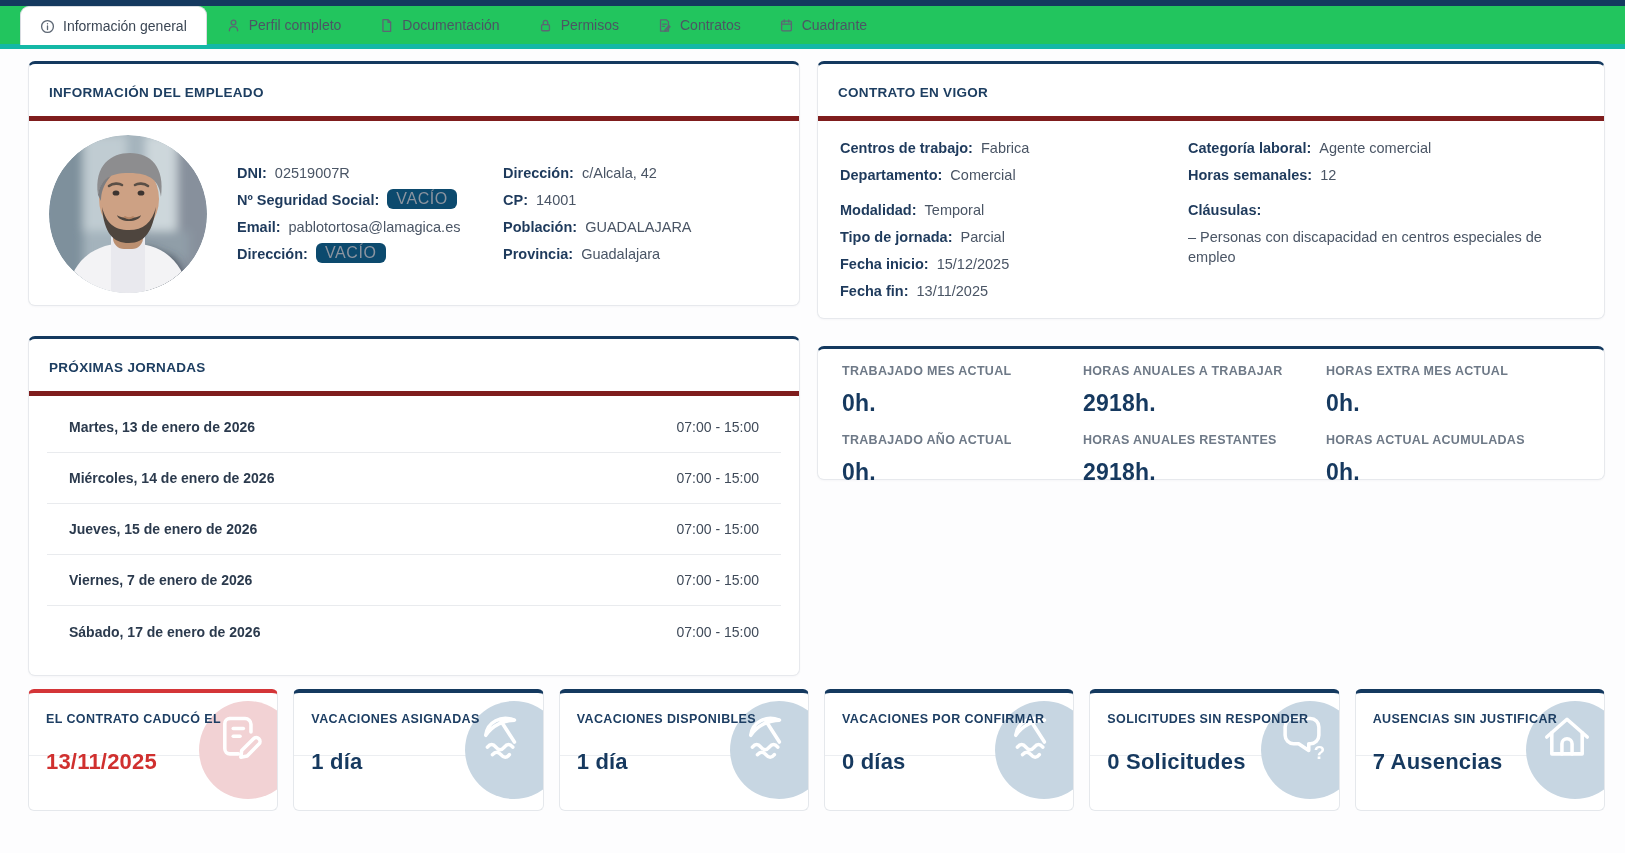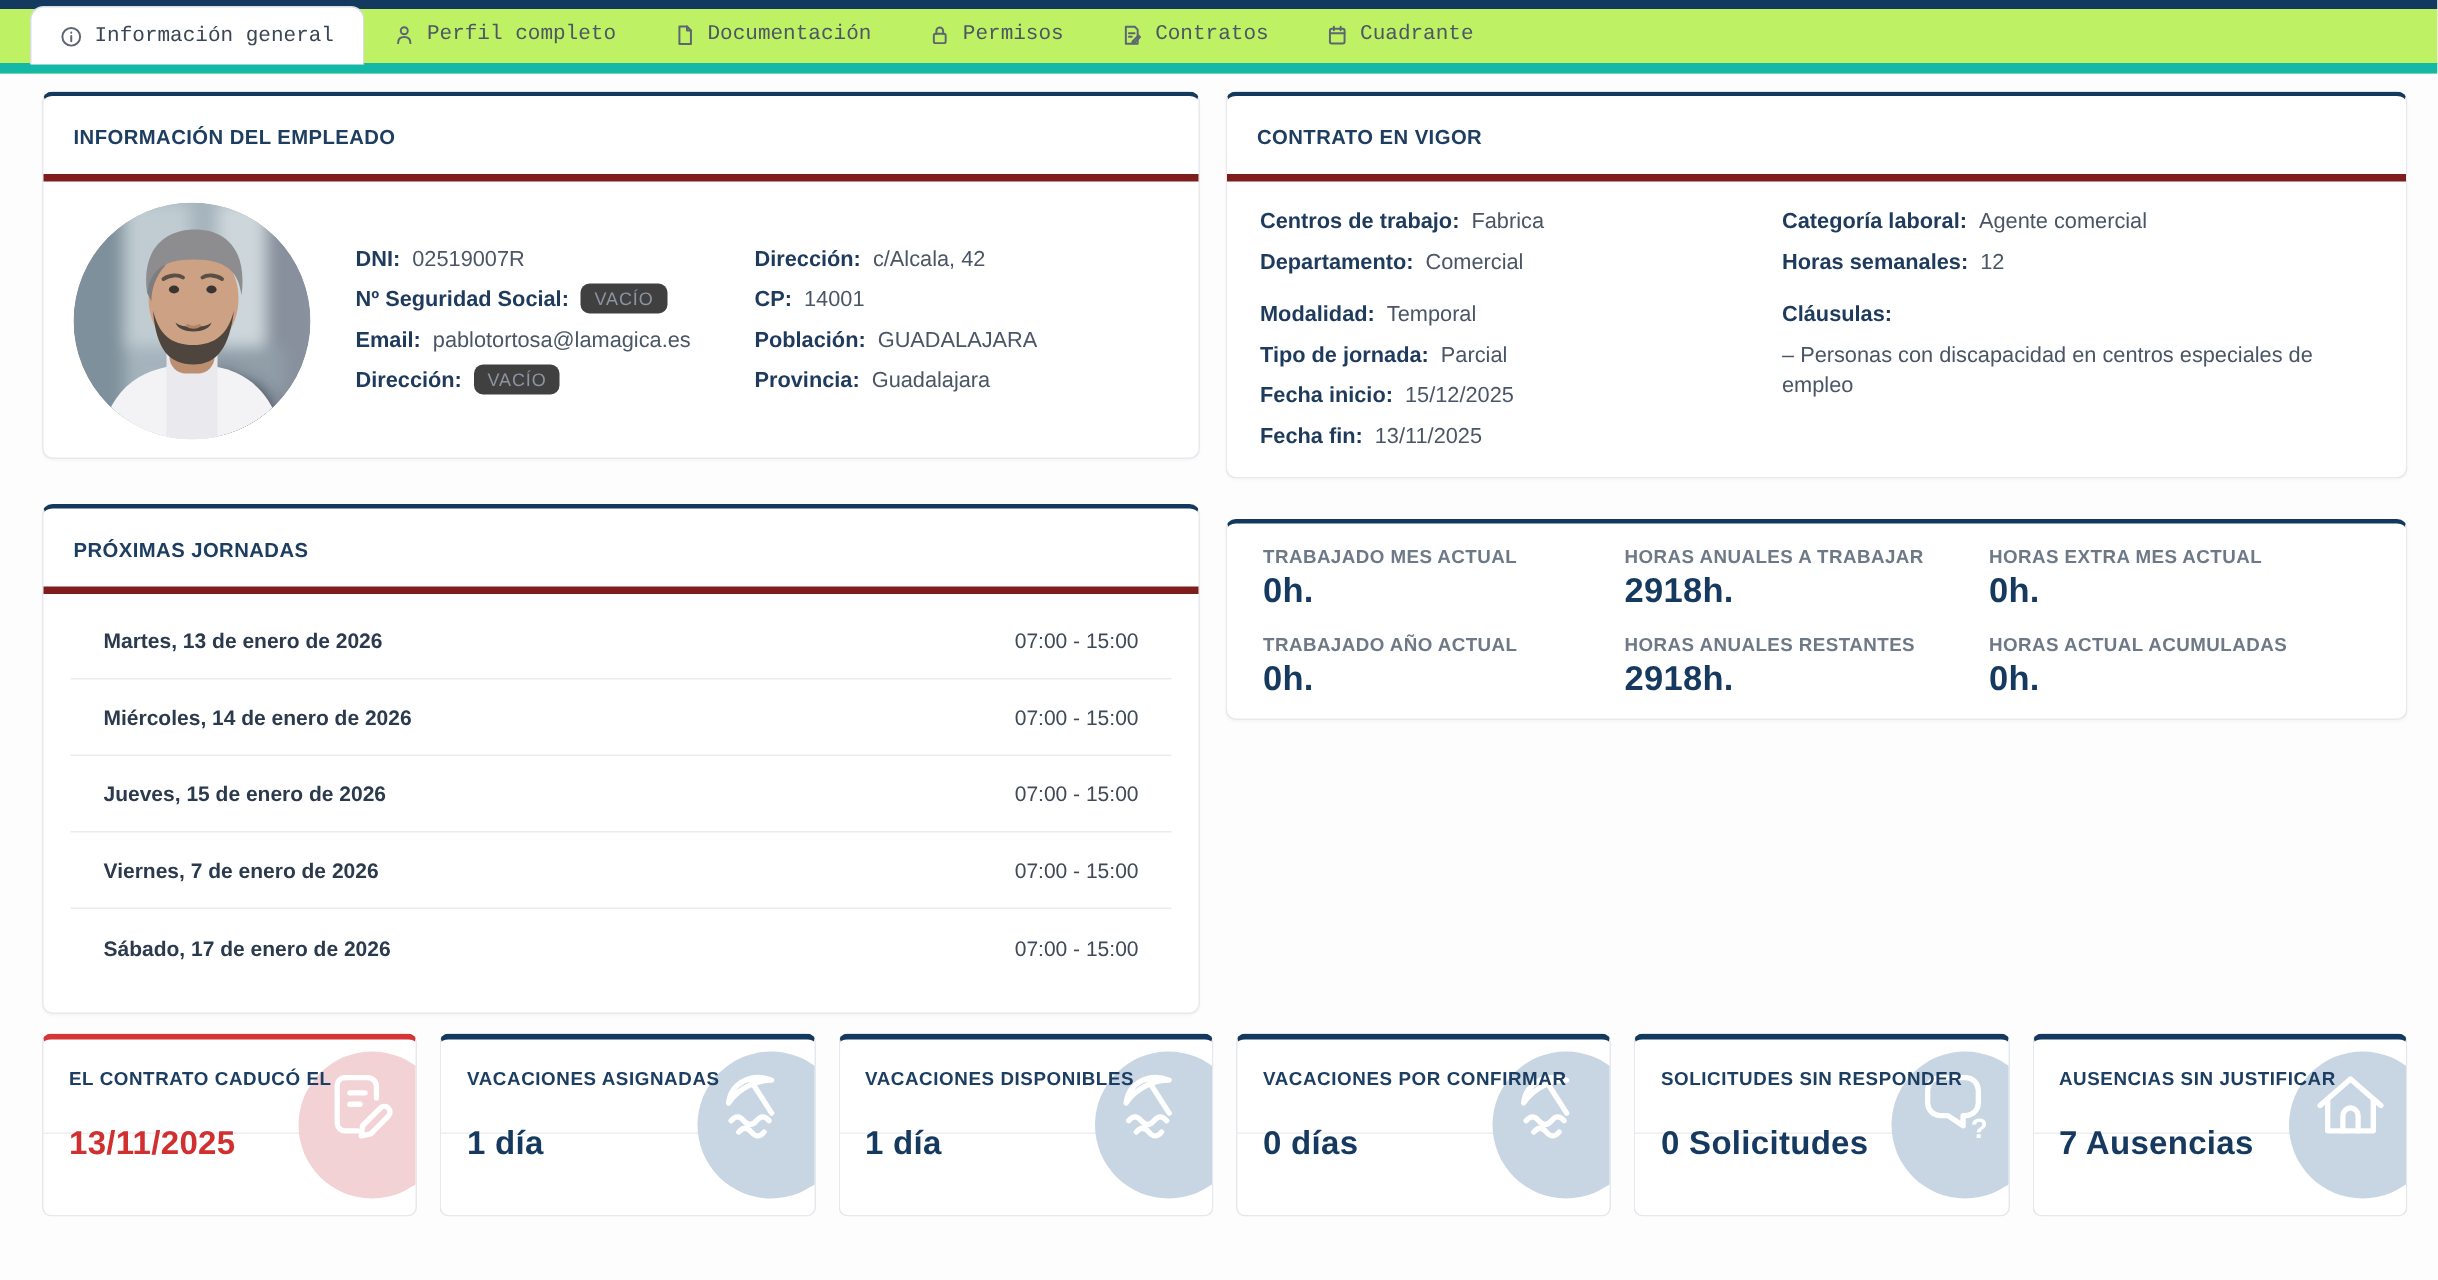--- a/index.html
+++ b/index.html
@@ -8,27 +8,26 @@
     font-family:"Liberation Sans", sans-serif;
     background:#fdfdfe;
     color:#2a3442;
     overflow:hidden;
   }
   
   .topbar { height:6px; background:#14395f; width:100%; }
 
   
   .tabstrip {
-    background:#bef264;
-    border-bottom:7px solid #14b8a6;
+    background:#22c55e;
+    border-bottom:5px solid #14b8a6;
     height:43px;
     display:flex;
     align-items:flex-end;
     padding-left:20px;
-    font-family:Liberation Mono, monospace;
   }
   .tab {
     display:flex; align-items:center; gap:8px;
     height:38px; padding:0 19px;
     font-size:14px; color:#4c5664;
     cursor:pointer; position:relative;
     border-radius:9px 9px 0 0;
   }
   .tab.active {
     background:#ffffff;
@@ -67,22 +66,22 @@
   .avatar {
     width:158px; height:158px; border-radius:50%;
     overflow:hidden; flex:0 0 158px; margin-left:0;
   }
   .avatar svg { display:block; width:158px; height:158px; }
   .emp-cols { display:grid; grid-template-columns:266px 1fr; margin-left:30px; flex:1; }
   .field { line-height:27px; font-size:14.5px; white-space:nowrap; }
   .flabel { font-weight:700; color:#1e3a5c; }
   .fvalue { color:#4a5565; margin-left:4px; }
   .pill {
-    display:inline-block; background:#404040; color:#8b94a0;
-    border-radius:6px; padding:1px 9px; font-size:12px; letter-spacing:.6px;
+    display:inline-block; background:#0c4a6e; color:#8b94a0;
+    border-radius:6px; padding:1px 9px; font-size:16px; letter-spacing:.6px;
     line-height:18px; vertical-align:1px;text-align:right;
   }
 
   
   .contract-card { height:258px; }
   .ct-body { display:grid; grid-template-columns:348px 1fr; padding:14px 22px; }
   .ct-group-gap { margin-top:8px; }
   .clausula-text { font-size:14.5px; color:#4a5565; line-height:20px; margin-top:3px; max-width:420px; }
 
   
@@ -97,21 +96,21 @@
   .jday { font-size:14px; font-weight:700; color:#2b3a4d; }
   .jtime { font-size:14px; color:#3f4a59; padding-right:18px; }
 
   
   .stats-card { height:134px; margin-top:27px; }
   .stats-grid {
     display:grid; grid-template-columns:241px 243px 1fr;
     row-gap:16px; padding:15px 24px;
   }
   .stat-label { font-size:12.5px; font-weight:700; color:#6e7987; letter-spacing:.3px; }
-  .stat-value { font-size:23px; font-weight:700; color:#16395f; margin-top:2px; letter-spacing:.2px; }
+  .stat-value { font-size:23px; font-weight:700; color:#16395f; margin-top:12px; letter-spacing:.2px; }
 
   
   .summary-row { display:flex; gap:15px; margin-top:13px; }
   .scard {
     flex:1; height:122px; background:#fff;
     border:1px solid #e5e8ec; border-top:4px solid #14395f;
     border-radius:6px; position:relative; overflow:hidden;
   }
   .scard.accent-red { border-top-color:#d43538; }
   .sdivider { position:absolute; left:0; right:0; top:62px; height:1px; background:#eceef1; z-index:0; }

